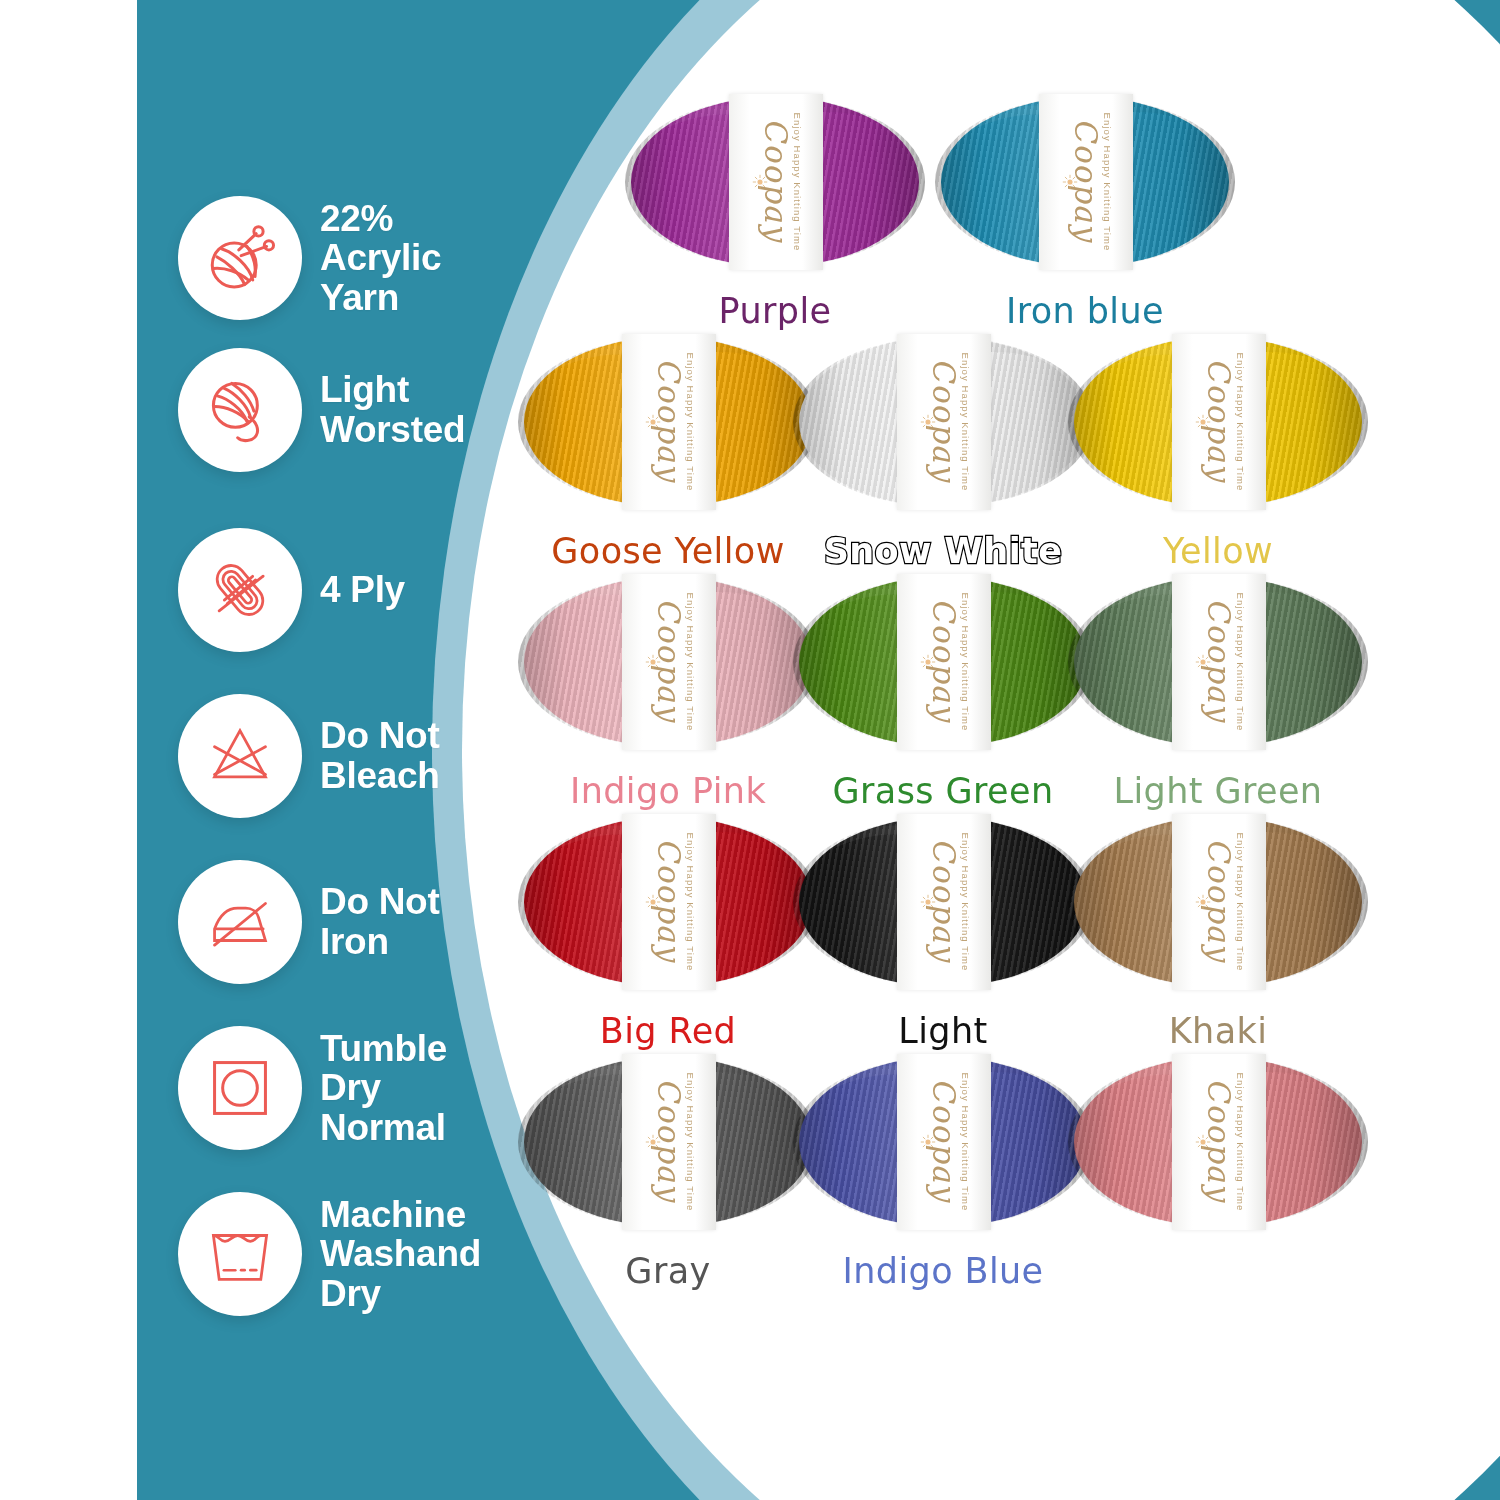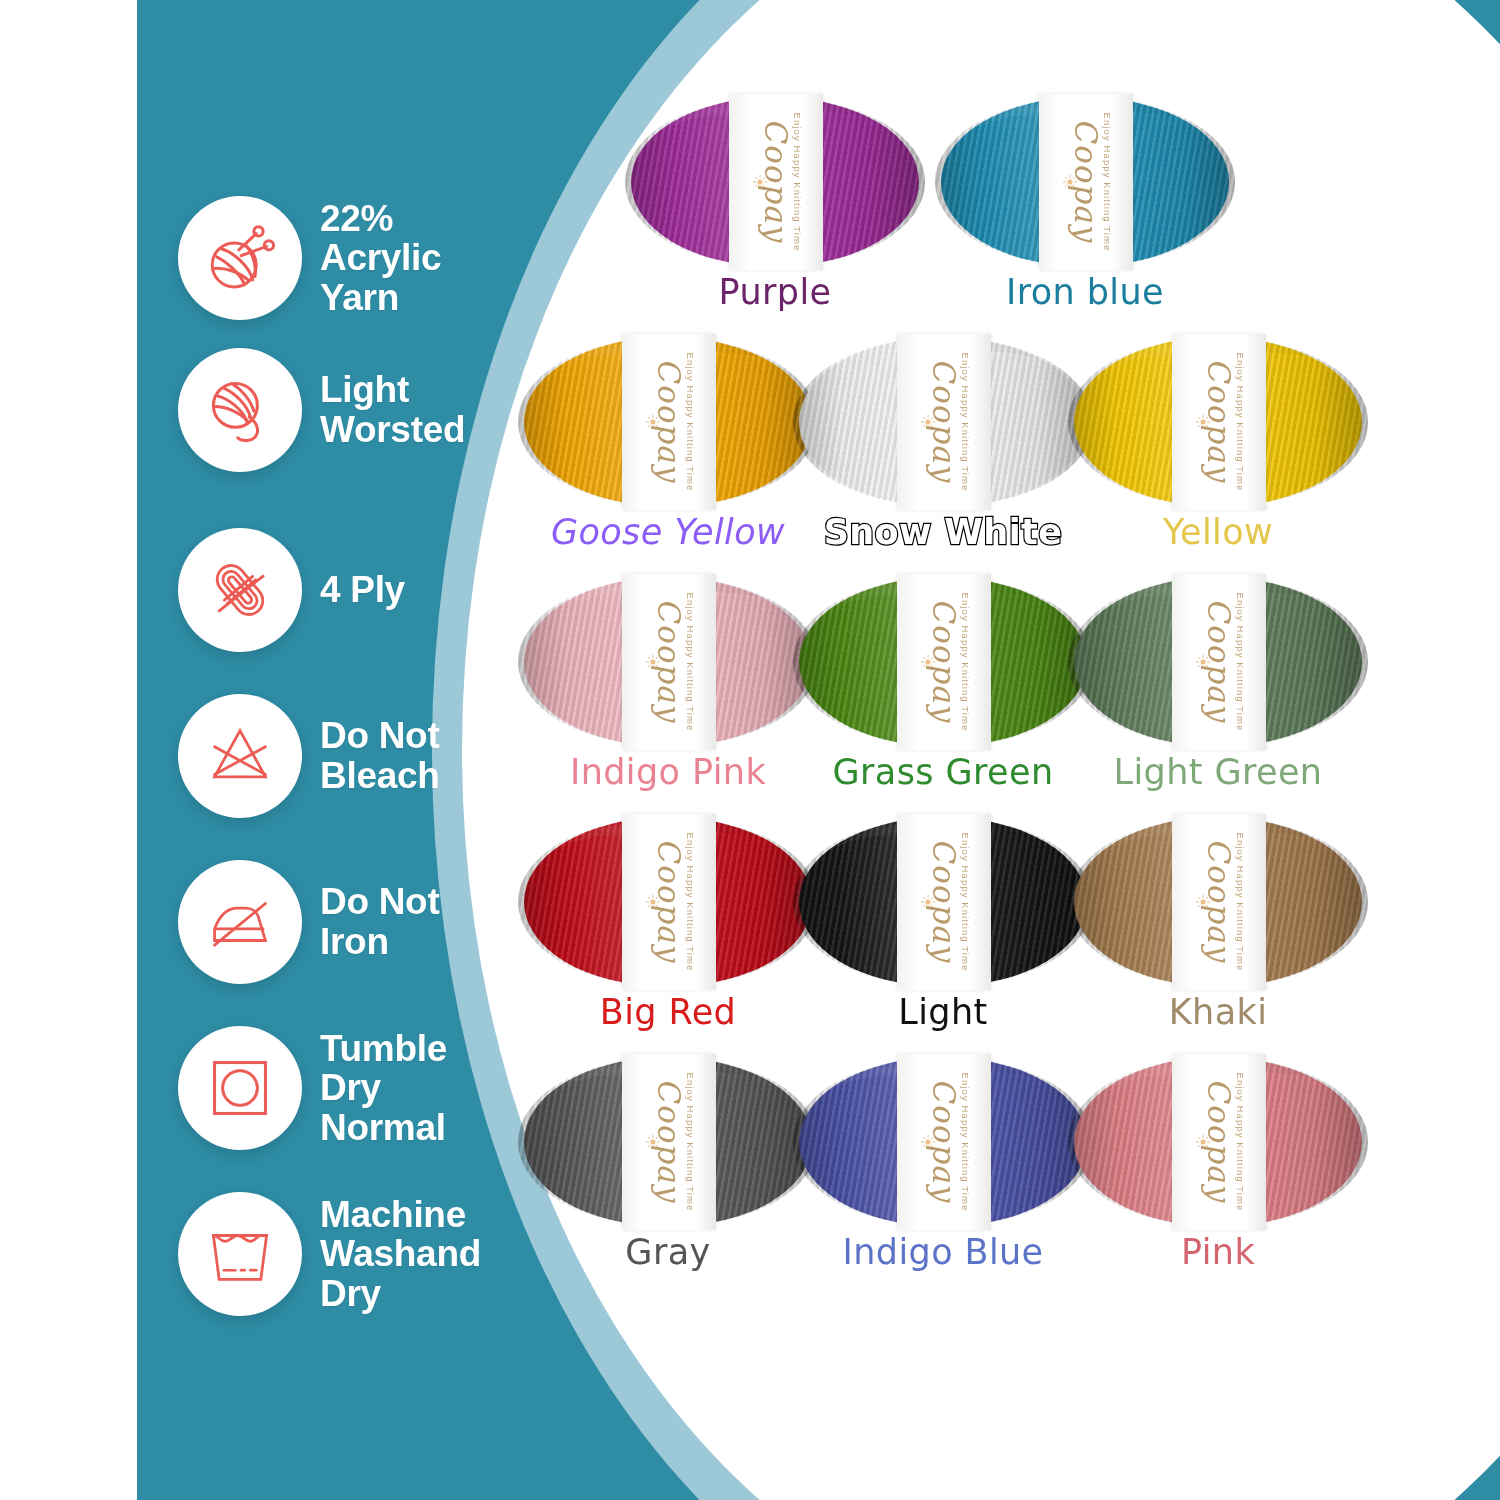--- a/index.html
+++ b/index.html
@@ -169,21 +169,21 @@
     letter-spacing: 1.1px;
   }
   .flower {
     position: absolute;
     left: 33%; top: 50%;
     transform: translate(-50%,-50%);
     width: 16px; height: 16px;
   }
 
   .cname {
-    margin-top: 6px;
+    margin-top: 25px;
     text-align: center;
     font-family: "DejaVu Sans", sans-serif;
     font-size: 35px;
     letter-spacing: 0.4px;
   }
   .cname.outlined {
     color: #ffffff;
     font-weight: bold;
     -webkit-text-stroke: 2.4px #000000;
     paint-order: stroke fill;
@@ -373,21 +373,21 @@
                   <path d="M1.5 10h3"></path>
                   <path d="M15.5 10h3"></path>
       <path d="M4 4l2.2 2.2"></path>
                   <path d="M13.8 13.8 16 16"></path>
                   <path d="M16 4l-2.2 2.2"></path>
                   <path d="M6.2 13.8 4 16"></path>
     </g>
   </svg></div>
           </div>
         </div>
-        <div class="cname" style="color: #8b5cf6; font-style: italic;">Goose Yellow</div>
+        <div class="cname" style="color: #c2410c;">Goose Yellow</div>
       </div>
       <div class="cell" style="top: 338px; left: 778px;">
         <div class="skein">
           <div class="body" style="background: rgb(242, 242, 242);"></div>
           <div class="strands"></div>
           <div class="shade"></div>
           <div class="band">
             <div class="brand">Coopay</div>
             <div class="tagline">Enjoy Happy Knitting Time</div>
             <div class="flower"><svg width="16" height="16" viewBox="0 0 20 20" fill="none" stroke="#D9B37A" stroke-width="1">
@@ -648,17 +648,16 @@
                   <path d="M1.5 10h3"></path>
                   <path d="M15.5 10h3"></path>
       <path d="M4 4l2.2 2.2"></path>
                   <path d="M13.8 13.8 16 16"></path>
                   <path d="M16 4l-2.2 2.2"></path>
                   <path d="M6.2 13.8 4 16"></path>
     </g>
   </svg></div>
           </div>
         </div>
-        <div class="cname" style="color: rgb(212, 100, 111);">Pink</div>
       </div>
     </div>
 
 </div>
 
 </body></html>

